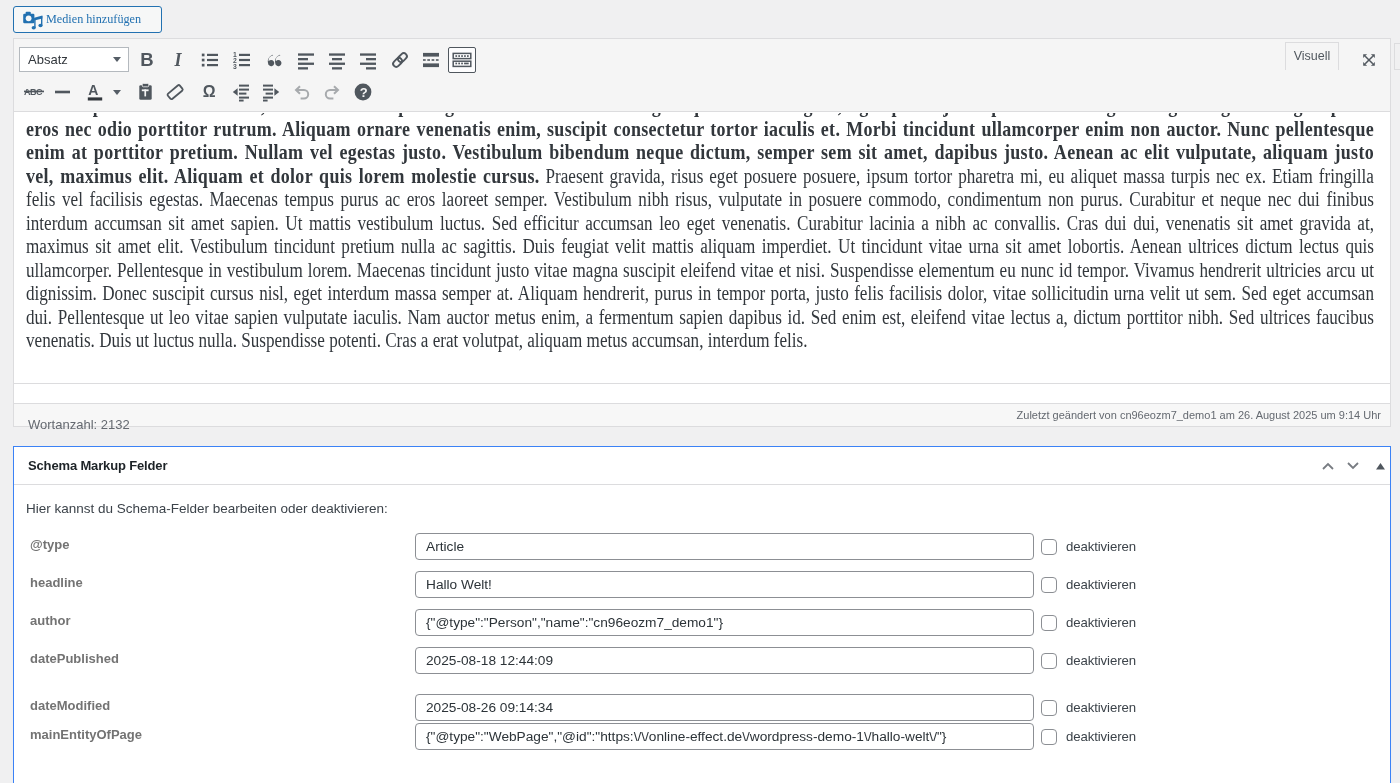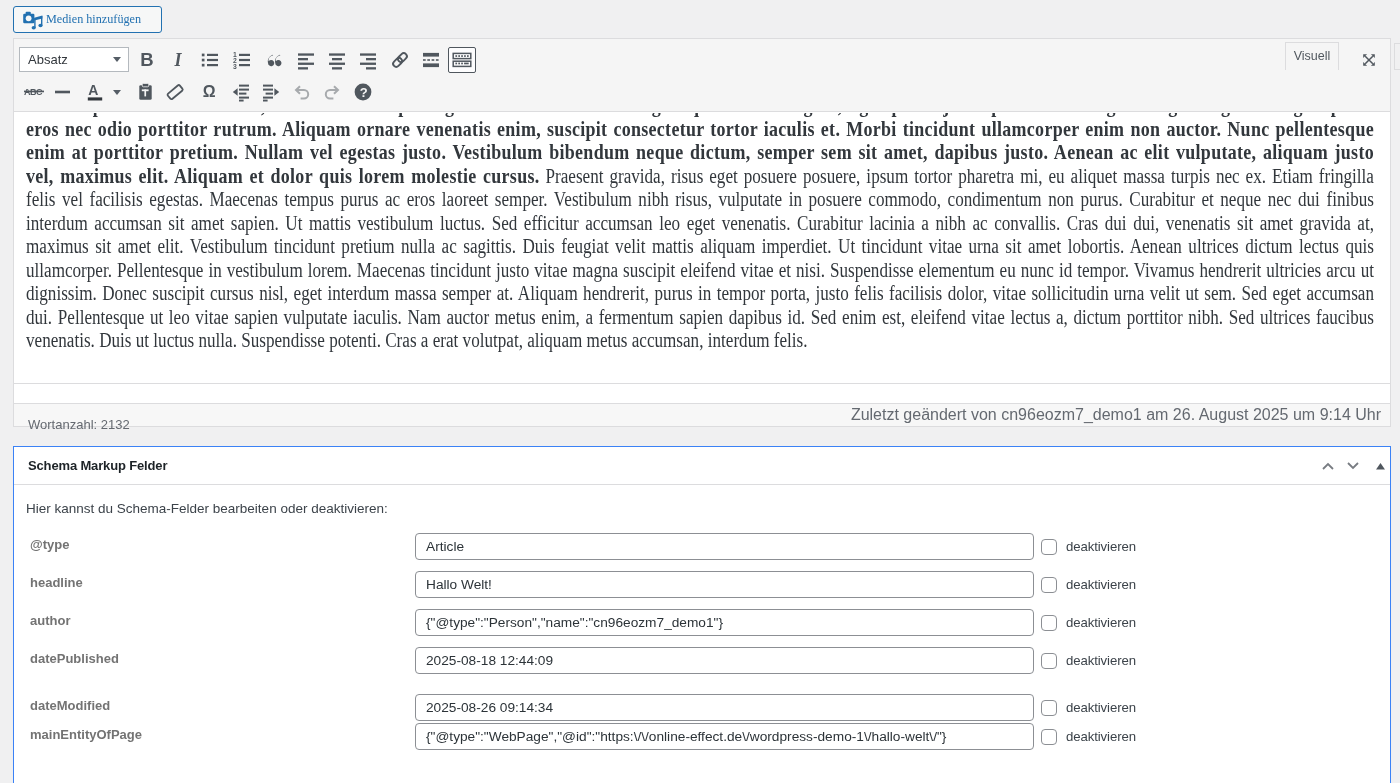--- a/index.html
+++ b/index.html
@@ -29,21 +29,21 @@
 
 
 #content { position:absolute; left:0; top:74px; width:1376px; height:270px; background:#fff; overflow:hidden; }
 #content .txt { position:absolute; left:12px; top:-18.8px; width:1576px; transform:scaleX(0.8553); transform-origin:0 0; font-family:"Liberation Serif",serif; font-size:20px; line-height:23.5px; color:#32373c; }
 #content .txt b { font-size:21px; letter-spacing:0.35px; }
 .jl { text-align:justify; text-align-last:justify; }
 .ll { text-align:left; }
 #mcestatus { position:absolute; left:0; top:344px; width:1376px; height:20px; background:#fff; border-top:1px solid #dcdcde; }
 #poststatus { position:absolute; left:0; top:364px; width:1376px; height:23px; background:#f7f7f7; border-top:1px solid #dcdcde; font-size:13px; color:#646970; line-height:22px; }
 #wordcount { position:absolute; left:14px; top:10px; }
-#lastedit { position:absolute; right:9px; top:0; font-size:16px; }
+#lastedit { position:absolute; right:9px; top:0; font-size:11px; }
 
 
 #metabox { left:13px; top:446px; width:1378px; height:360px; background:#fff; border:1px solid #3b82f6; box-shadow:0 1px 1px rgba(0,0,0,.04); }
 #mbhead { position:absolute; left:0; top:0; width:1376px; height:38px; border-bottom:1px solid #dcdcde; }
 #mbhead h2 { position:absolute; left:14px; top:11px; font-size:13px; font-weight:700; color:#1d2327; letter-spacing:-0.15px; }
 #mbbody { position:absolute; left:0; top:39px; width:1376px; }
 #mbintro { position:absolute; left:12px; top:15px; font-size:13.5px; color:#3c434a; }
 .frow { position:absolute; left:0; width:1376px; height:27px; }
 .frow .lbl { position:absolute; left:16px; top:4px; font-size:13px; font-weight:600; color:#737373; }
 .frow .inp { position:absolute; left:401px; top:0; width:619px; height:27px; border:1px solid #8c8f94; border-radius:4px; background:#fff; font-size:13.7px; color:#2c3338; line-height:25px; padding-left:10px; white-space:nowrap; overflow:hidden; }

